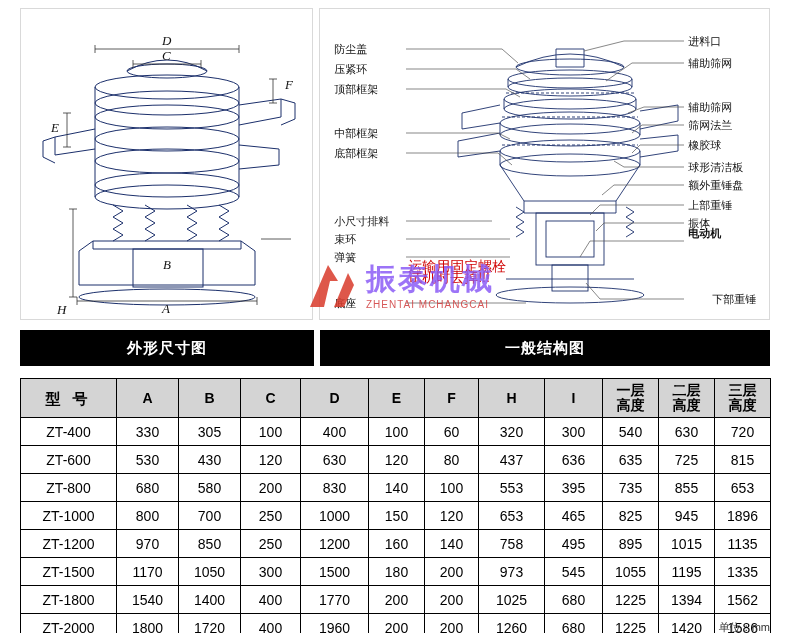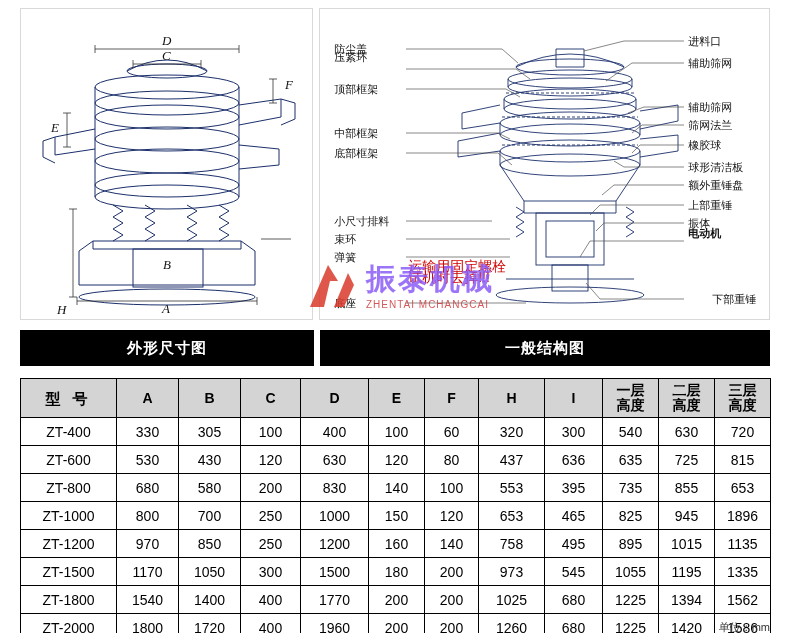--- a/index.html
+++ b/index.html
@@ -262,21 +262,21 @@
           <path d="M364 158 h-60 l-10 -6"></path>
           <path d="M364 176 h-70 l-12 10"></path>
           <path d="M364 196 h-84 l-10 10"></path>
           <path d="M364 214 h-80 l-8 8"></path>
           <path d="M364 232 h-94 l-10 16"></path>
           <path d="M364 290 h-84 l-14 -16"></path>
         </g>
       </svg>
 
       <span class="lbl" style="left:14px;top:34px;">防尘盖</span>
-      <span class="lbl" style="left:14px;top:42px;">压紧环</span>
+      <span class="lbl" style="left:14px;top:54px;">压紧环</span>
       <span class="lbl" style="left:14px;top:74px;">顶部框架</span>
       <span class="lbl" style="left:14px;top:118px;">中部框架</span>
       <span class="lbl" style="left:14px;top:138px;">底部框架</span>
       <span class="lbl" style="left:14px;top:206px;">小尺寸排料</span>
       <span class="lbl" style="left:14px;top:224px;">束环</span>
       <span class="lbl" style="left:14px;top:242px;">弹簧</span>
       <span class="lbl" style="left:14px;top:288px;">底座</span>
 
       <span class="lbl lbl-red" style="left:88px;top:252px;white-space:pre-line;">运输用固定螺栓
 试机时去掉!!!</span>

